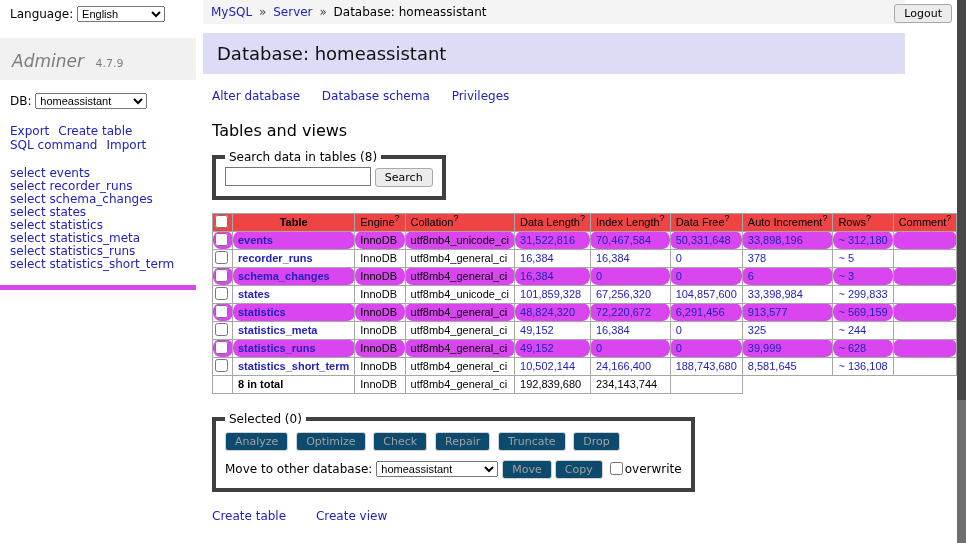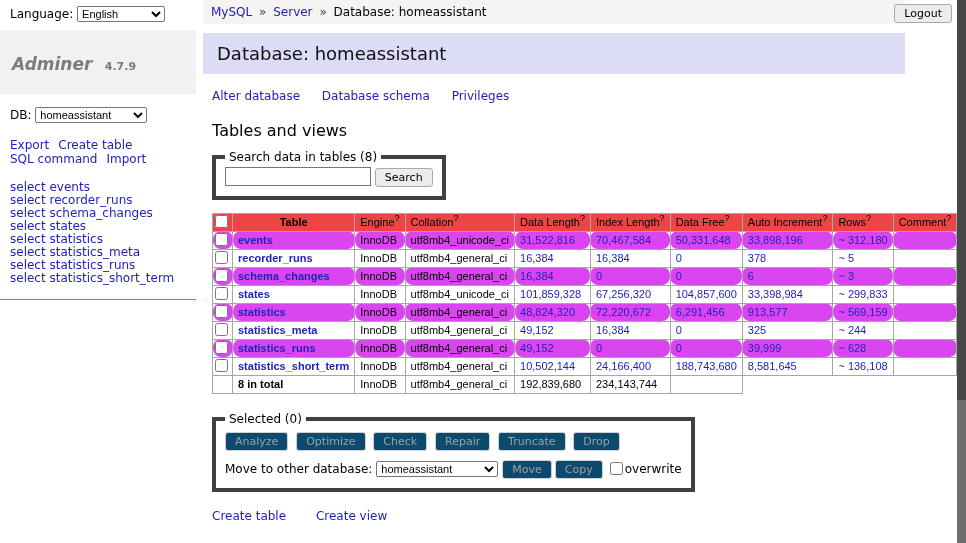--- a/index.html
+++ b/index.html
@@ -10,28 +10,28 @@
     color: #000;
     background: #fff;
   }
   .page { position: relative; width: 966px; height: 543px; overflow: hidden; background: #fff; }
   a { color: #2222bb; text-decoration: none; cursor: pointer; }
 
   
   .sidebar { position: absolute; left: 0; top: 0; width: 196px; }
   .lang-row { padding: 6px 0 4px 10px; white-space: nowrap; }
   .lang-row select { width: 88px; font-size: 11px; }
-  h1.app-header { margin: 4px 0 0; background: #f1f1f1; padding: 18px 12px; font-weight: bold; }
+  h1.app-header { margin: 12px 0 0; background: #f1f1f1; padding: 7px 12px; font-weight: normal; }
   .app-name { font-style: italic; font-size: 17px; color: #7c7c7c; }
   .app-version { font-size: 11px; color: #7c7c7c; margin-left: 4px; }
   .db-row { padding: 13px 0 0 10px; }
   .db-row select { width: 112px; font-size: 11px; }
   .side-links { margin: 15px 10px 0; line-height: 14px; }
   .side-links a { margin-right: 9px; white-space: nowrap; }
-  .table-links { margin: 15px 0 0; padding: 0 10px 14px; border-bottom: 1px solid #d946ef; }
+  .table-links { margin: 15px 0 0; padding: 0 10px 14px; border-bottom: 5px solid #d946ef; }
   .table-links a { display: block; line-height: 13px; white-space: nowrap; }
 
   
   .main { position: absolute; left: 203px; top: 0; width: 702px; }
   .breadcrumb { background: #f4f4f4; padding: 5px 8px; }
   .breadcrumb .sep { color: #444; margin: 0 3px; }
   h2.page-title { margin: 9px 0 0; background: #dcdcf7; font-size: 18px; font-weight: normal; padding: 10px 14px; color: #111; }
   .content { padding-left: 9px; }
   .action-links { margin: 15px 0 0; }
   .action-links a { margin-right: 18px; }

